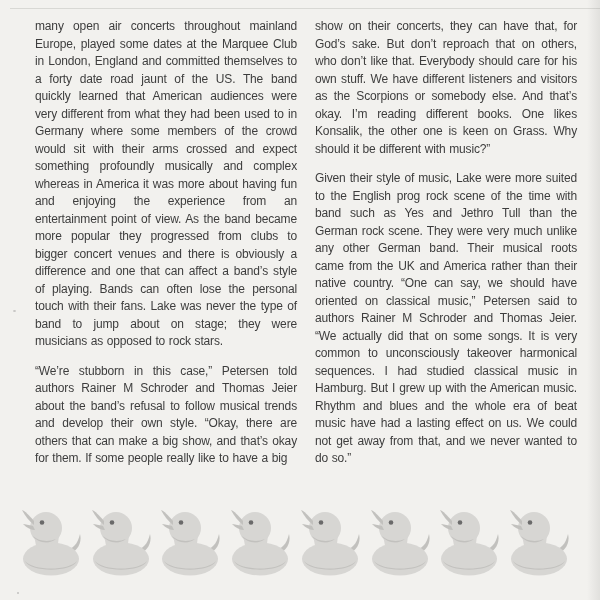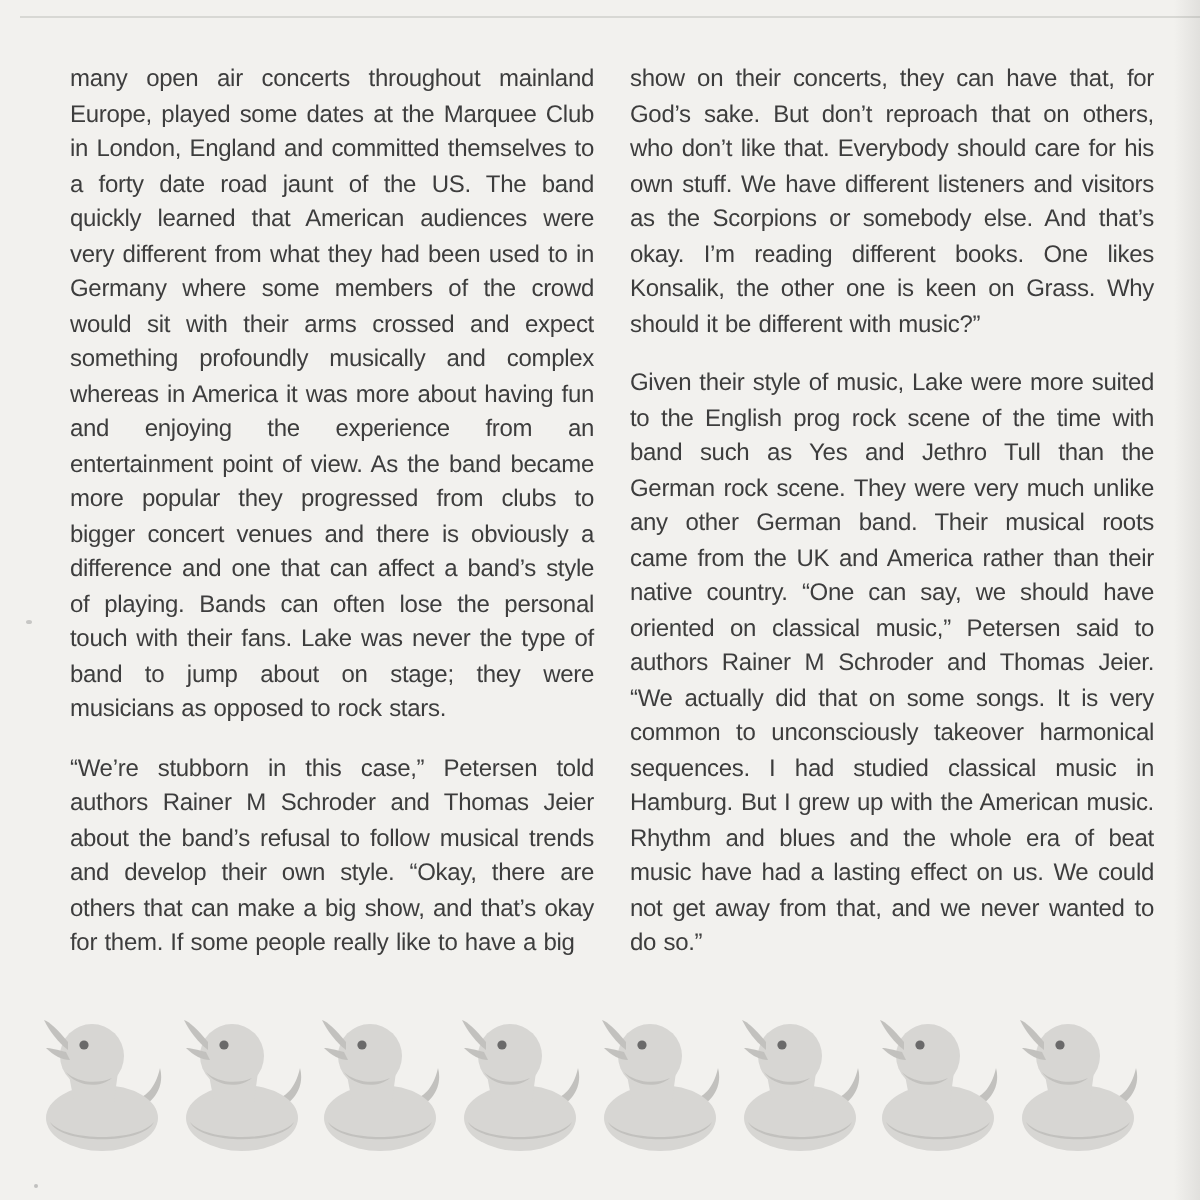--- a/index.html
+++ b/index.html
@@ -28,21 +28,21 @@
   }
   .speck-a{
     position:absolute;left:13px;top:310px;width:3px;height:2px;
     border-radius:50%;background:rgba(120,120,120,0.35);
   }
   .speck-b{
     position:absolute;left:17px;top:592px;width:2px;height:2px;
     border-radius:50%;background:rgba(120,120,120,0.4);
   }
   .columns{
-    position:absolute;top:31px;left:35px;right:23px;
+    position:absolute;top:18px;left:35px;right:23px;
     display:flex;gap:18px;
   }
   .col{
     width:262px;flex:0 0 262px;
     color:var(--ink);
     font-size:12px;line-height:17.5px;
     text-align:justify;
     letter-spacing:-0.15px;
     word-spacing:0.5px;
   }

